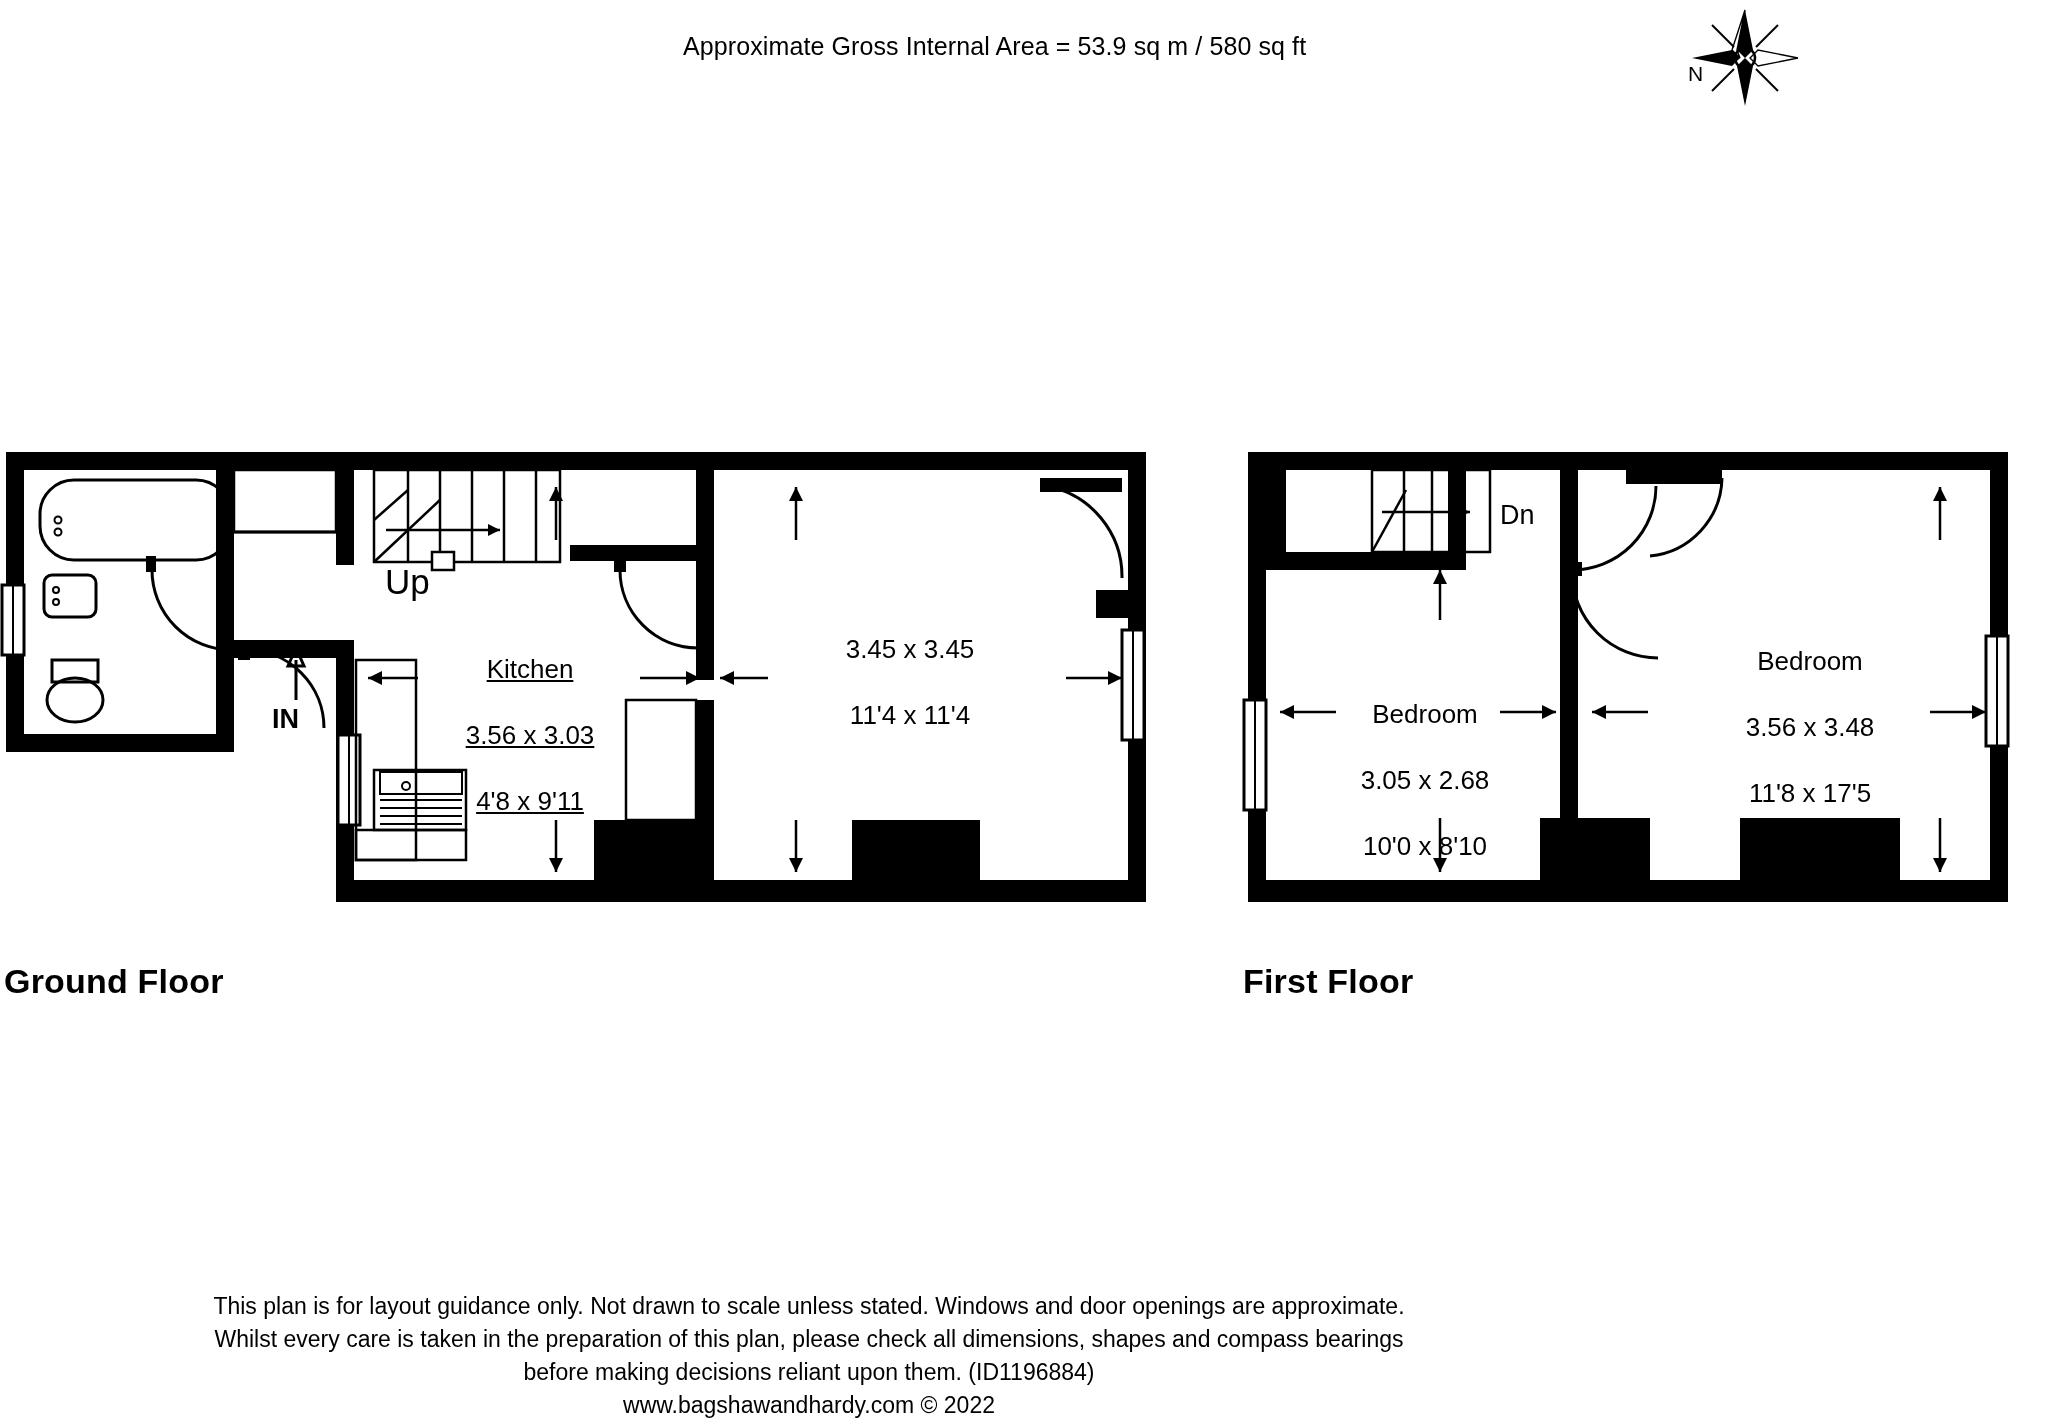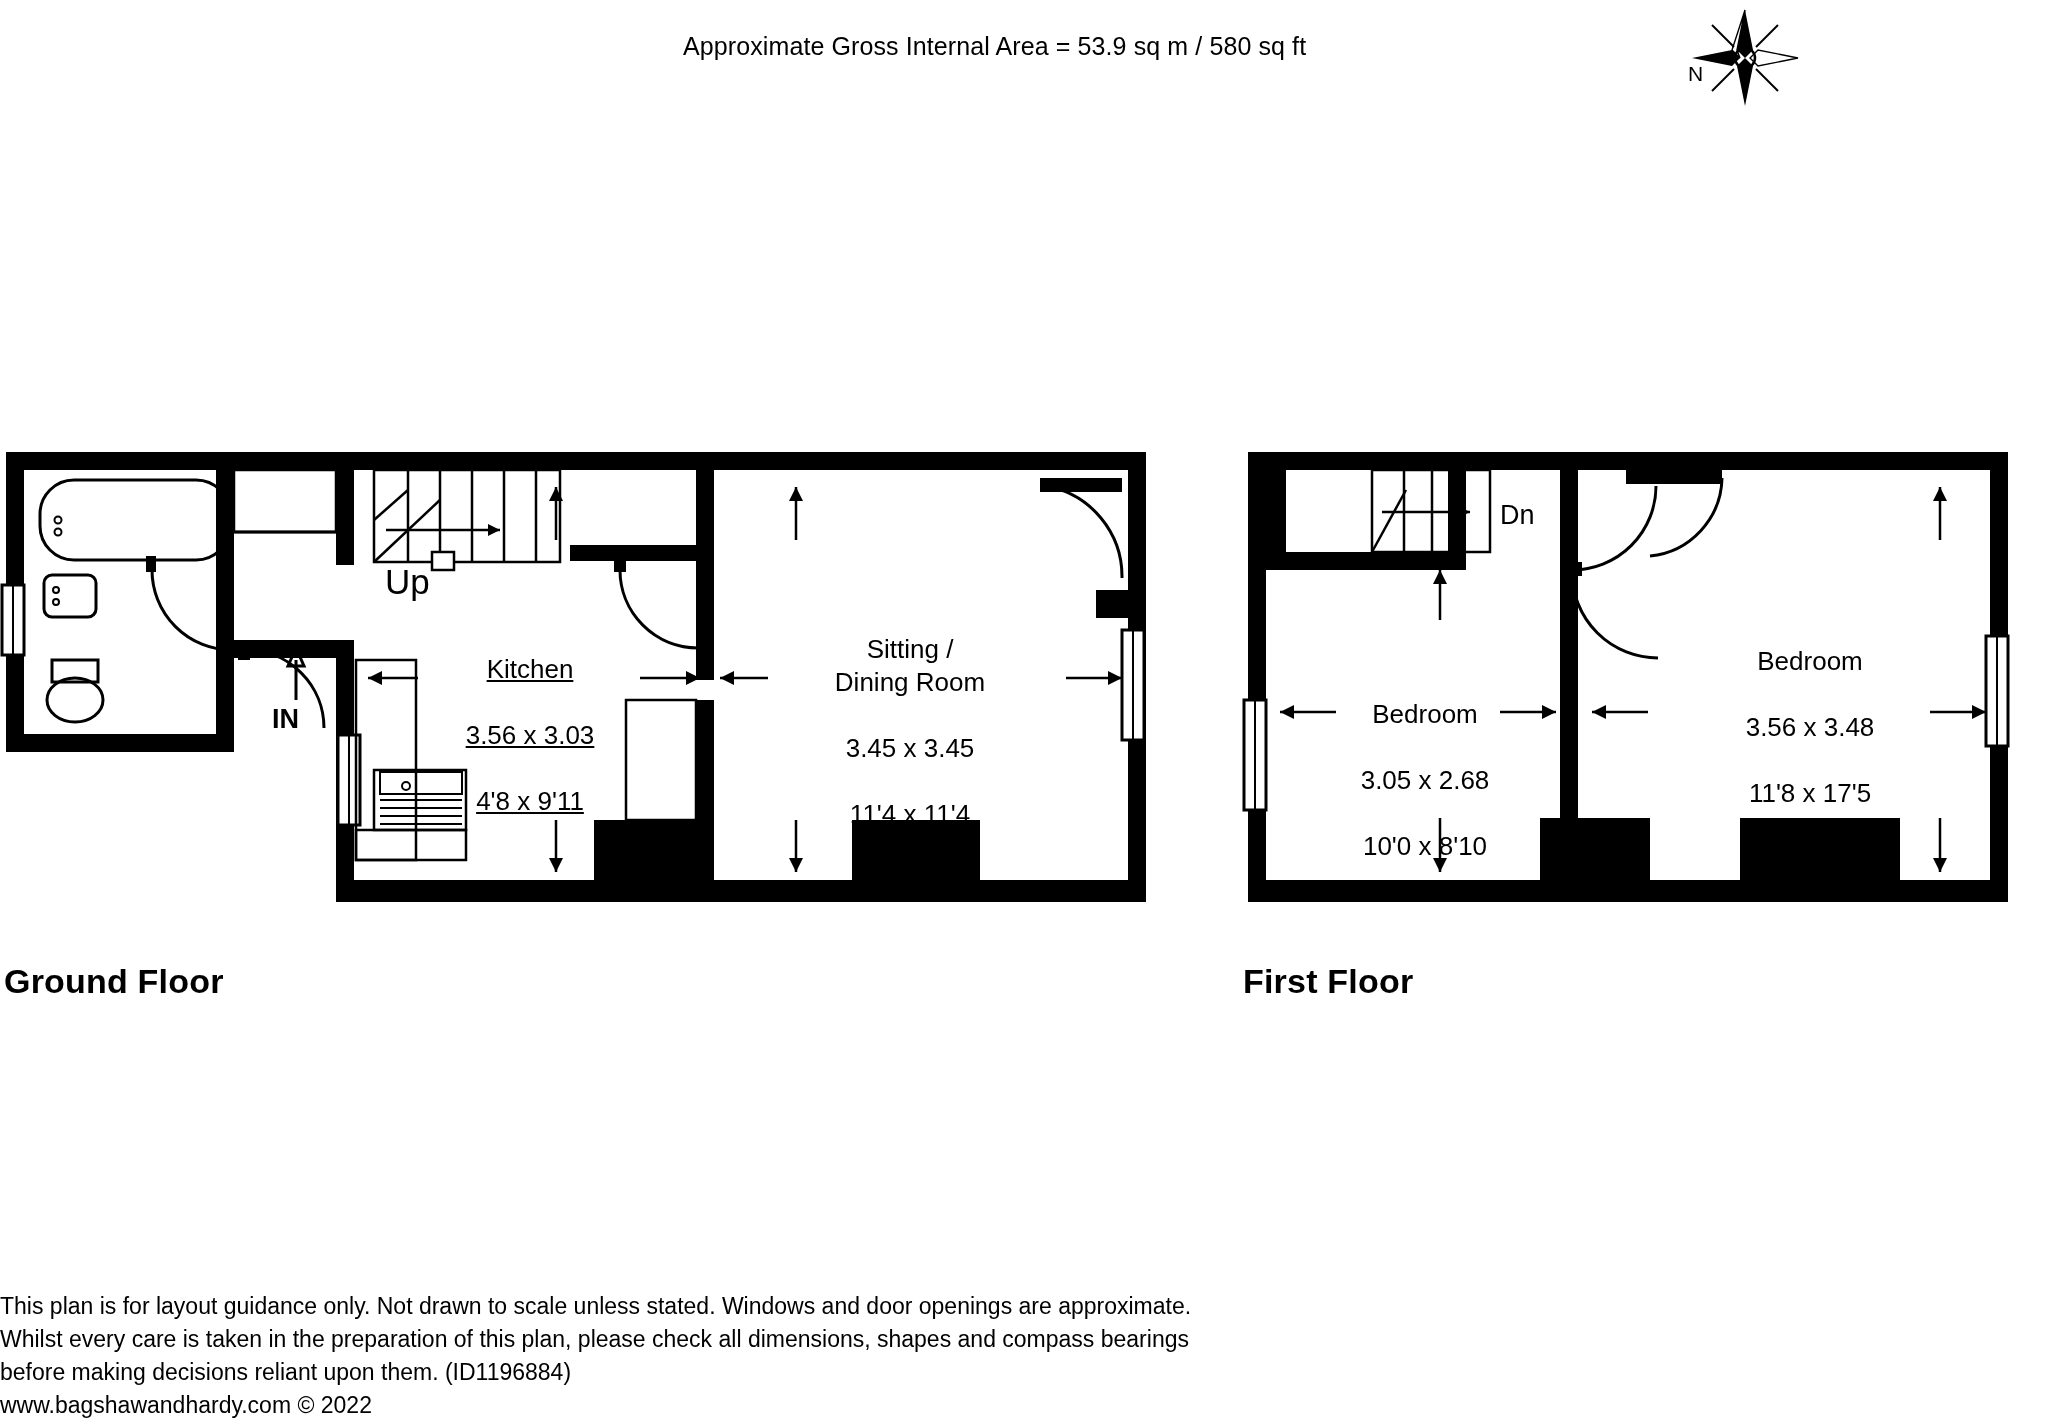--- a/index.html
+++ b/index.html
@@ -61,20 +61,21 @@
   #bedroom1-label     { left: 1295px; top: 665px; width: 260px; }
   #bedroom2-label     { left: 1680px; top: 612px; width: 260px; }
 
   #up-label  { left: 385px;  top: 562px; font-size: 35px; }
   #in-label  { left: 272px;  top: 704px; font-size: 27px; font-weight: bold; }
   #dn-label  { left: 1500px; top: 500px; font-size: 27px; }
 
   
   #disclaimer {
     left: 0; top: 1290px; width: 1618px;
+    text-align: center;
     font-size: 23px;
     line-height: 33px;
   }
   #disclaimer div { white-space: nowrap; }
 
   
   #plan-svg { left: 0; top: 0; }
 </style>
 </head>
 <body>
@@ -293,22 +294,20 @@
   </g>
 </svg>
 
 <div class="abs room-label" id="kitchen-label">
   <div class="room-name">Kitchen</div>
   <div>3.56 x 3.03</div>
   <div>4'8 x 9'11</div>
 </div>
 
 <div class="abs room-label" id="sitting-label">
-  <div class="room-name">Sitting /
-Dining Room</div>
   <div>3.45 x 3.45</div>
   <div>11'4 x 11'4</div>
 </div>
 
 <div class="abs" id="up-label">Up</div>
 <div class="abs" id="in-label">IN</div>
 
 <div class="abs room-label" id="bedroom1-label">
   <div class="room-name">Bedroom</div>
   <div>3.05 x 2.68</div>

